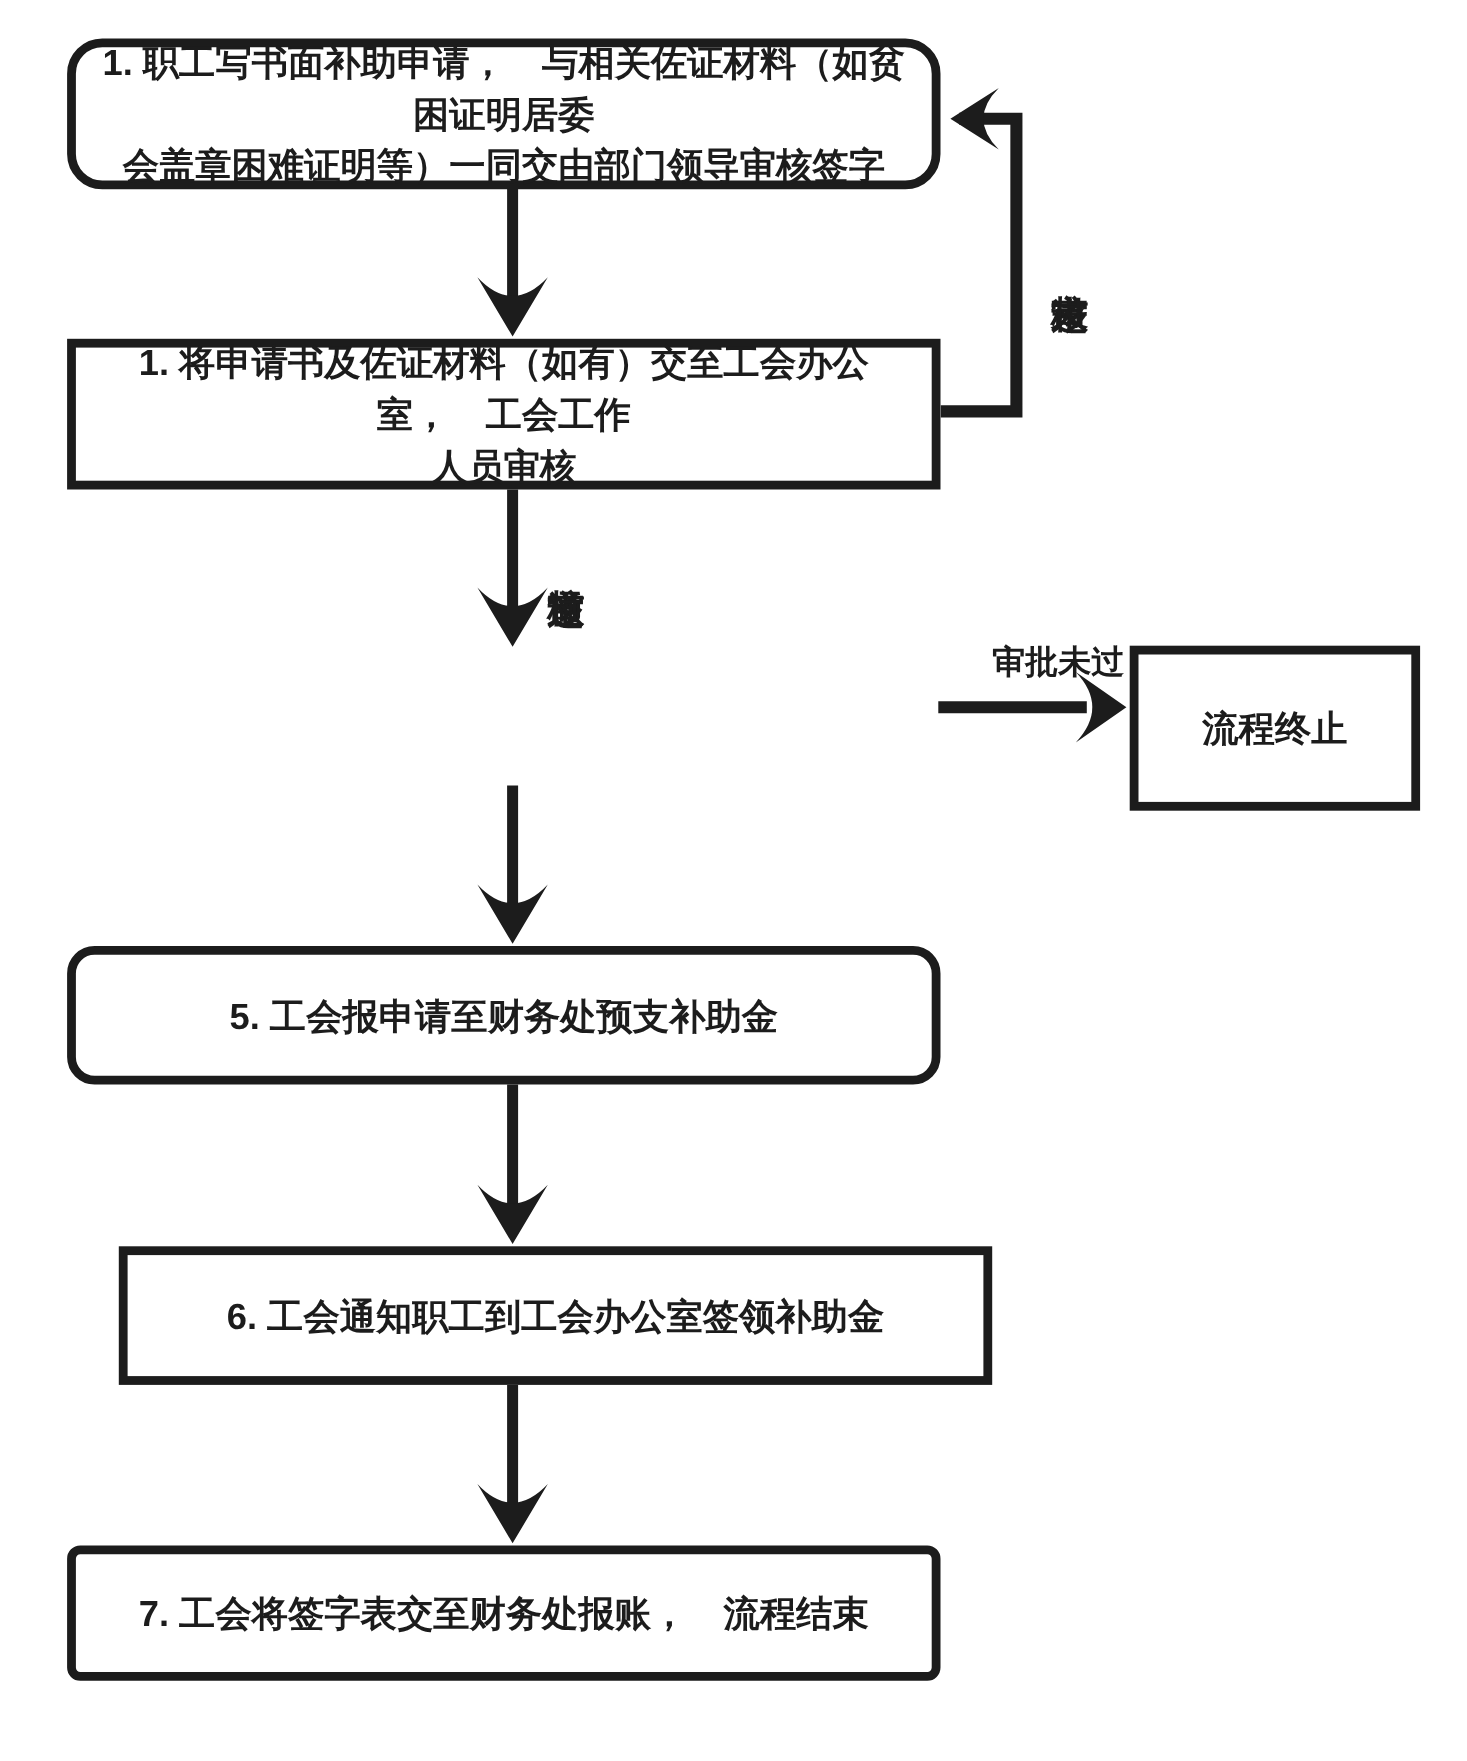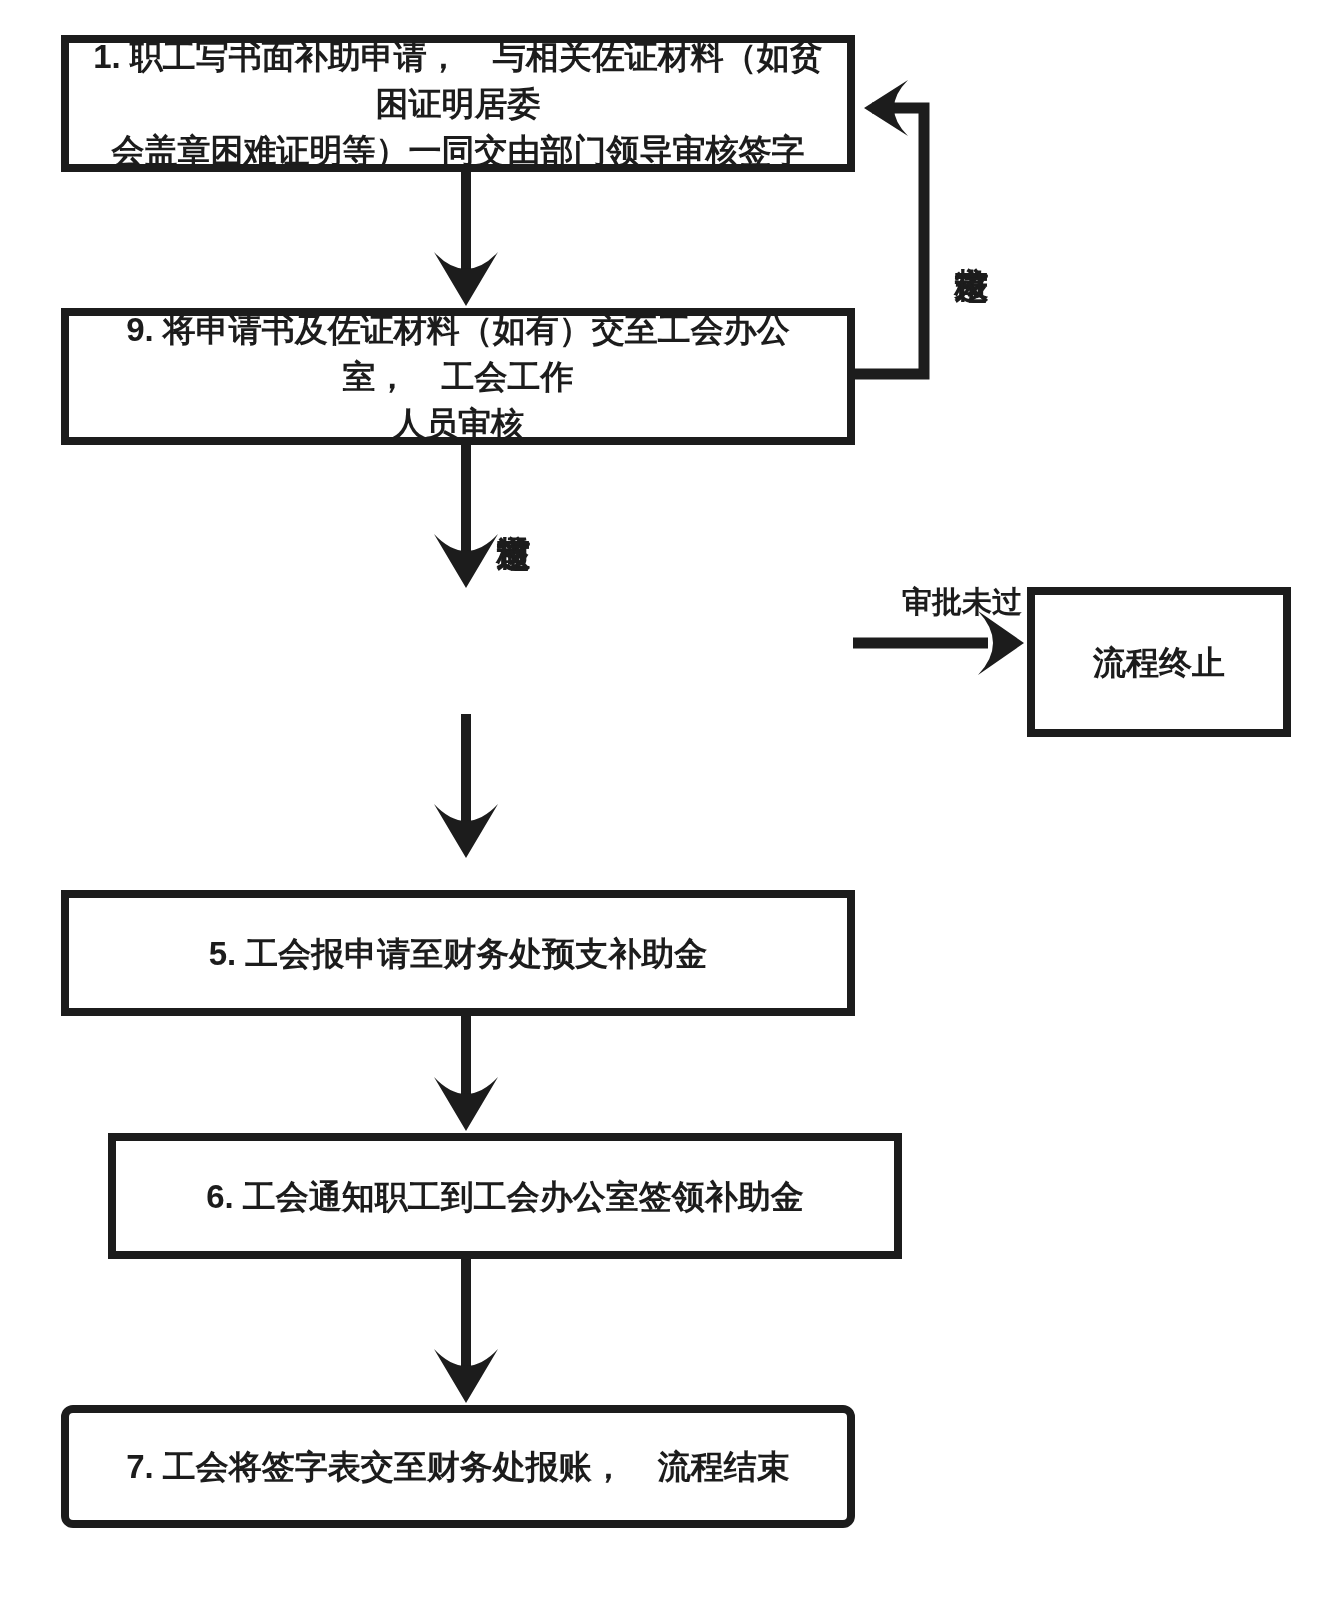--- a/index.html
+++ b/index.html
@@ -93,36 +93,36 @@
       <path d="M853 643 L988 643" stroke="#1c1c1c" stroke-width="11" fill="none"></path>
       <path d="M978 611 Q1008 643 978 675 L1024 643 Z" fill="#1c1c1c"></path>
     </g>
 
     <g>
       <path d="M855 374 L924 374 L924 108 L872 108" stroke="#1c1c1c" stroke-width="11" fill="none"></path>
       <path d="M908 80 Q880 108 908 136 L864 108 Z" fill="#1c1c1c"></path>
     </g>
   </svg>
 
-  <div class="fbox main-box" style="top:35px; height:137px;">
+  <div class="fbox main-box" style="top:35px; height:137px;border-radius:32px;">
     <div>1. 职工写书面补助申请， 与相关佐证材料（如贫困证明居委</div>
     <div>会盖章困难证明等）一同交由部门领导审核签字</div>
   </div>
 
   <div class="fbox main-box" style="top:308px; height:137px;">
-    <div>9. 将申请书及佐证材料（如有）交至工会办公室， 工会工作</div>
+    <div>1. 将申请书及佐证材料（如有）交至工会办公室， 工会工作</div>
     <div>人员审核</div>
   </div>
 
 
   <div class="fbox" style="left:1027px; top:587px; width:264px; height:150px;">
     <div>流程终止</div>
   </div>
 
-  <div class="fbox main-box" style="top:890px; height:126px;">
+  <div class="fbox main-box" style="top:860px; height:126px;border-radius:25px;">
     <div>5. 工会报申请至财务处预支补助金</div>
   </div>
 
   <div class="fbox main-box" style="top:1133px; height:126px;margin-left:47px;">
     <div>6. 工会通知职工到工会办公室签领补助金</div>
   </div>
 
   <div class="fbox main-box" style="top:1405px; height:123px;border-radius:12px;">
     <div>7. 工会将签字表交至财务处报账， 流程结束</div>
   </div>

